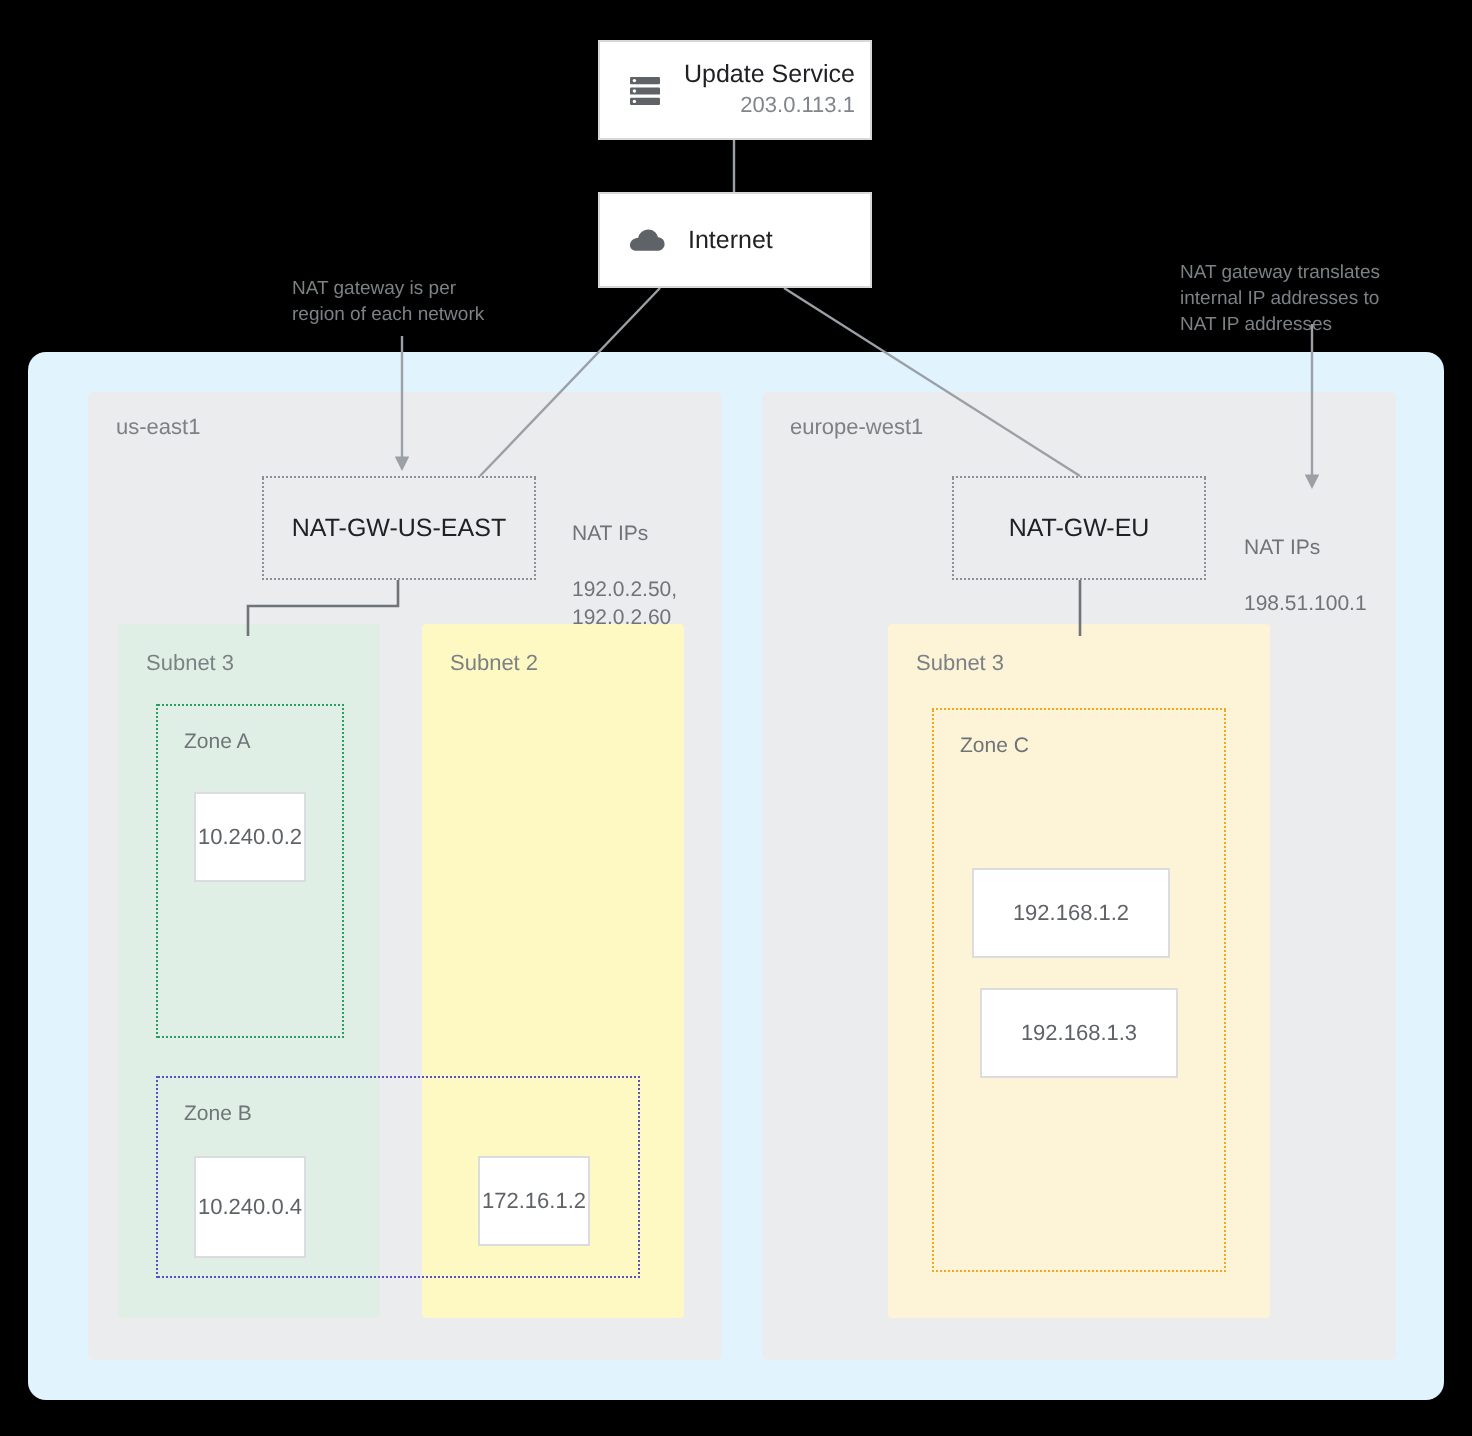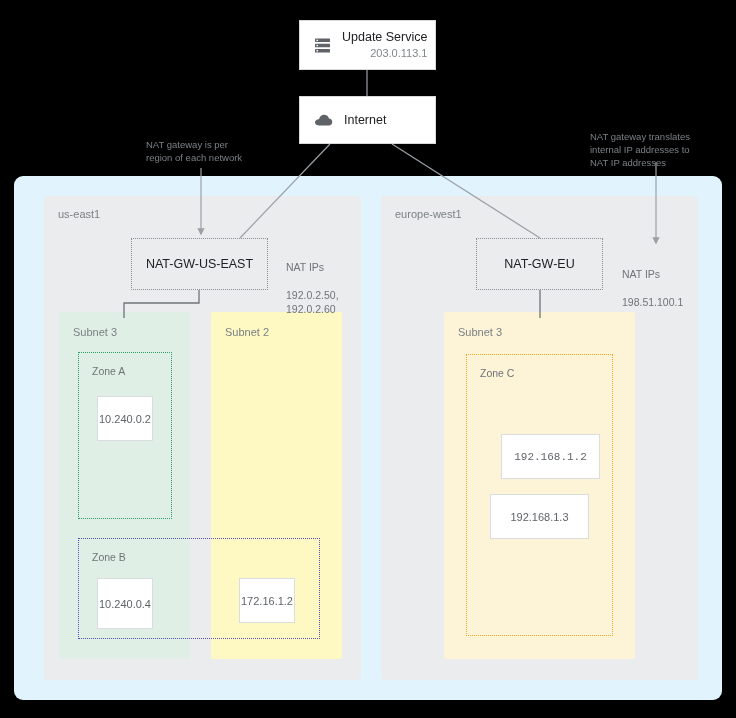--- a/index.html
+++ b/index.html
@@ -101,21 +101,21 @@
     background: #ffffff;
     border: 1px solid #dadce0;
     display: flex; align-items: center; justify-content: center;
     font-size: 11px; color: #5f6368;
     z-index: 5;
   }
   #ip1 { left: 97px; top: 396px; width: 56px; height: 45px; }
   #ip2 { left: 97px; top: 453px; width: 56px; height: 45px; }
   #ip3 { left: 97px; top: 578px; width: 56px; height: 51px; }
   #ip4 { left: 239px; top: 578px; width: 56px; height: 45px; }
-  #ip5 { left: 501px; top: 434px; width: 99px; height: 45px; font-family: Liberation Mono, monospace; }
+  #ip5 { left: 486px; top: 434px; width: 99px; height: 45px; }
   #ip6 { left: 490px; top: 494px; width: 99px; height: 45px; }
 
   
   .annot {
     position: absolute;
     font-size: 9.5px; color: #7b8185;
     line-height: 13px; white-space: pre-line;
     z-index: 6;
   }
   #annot-left  { left: 146px; top: 138px; width: 116px; }

